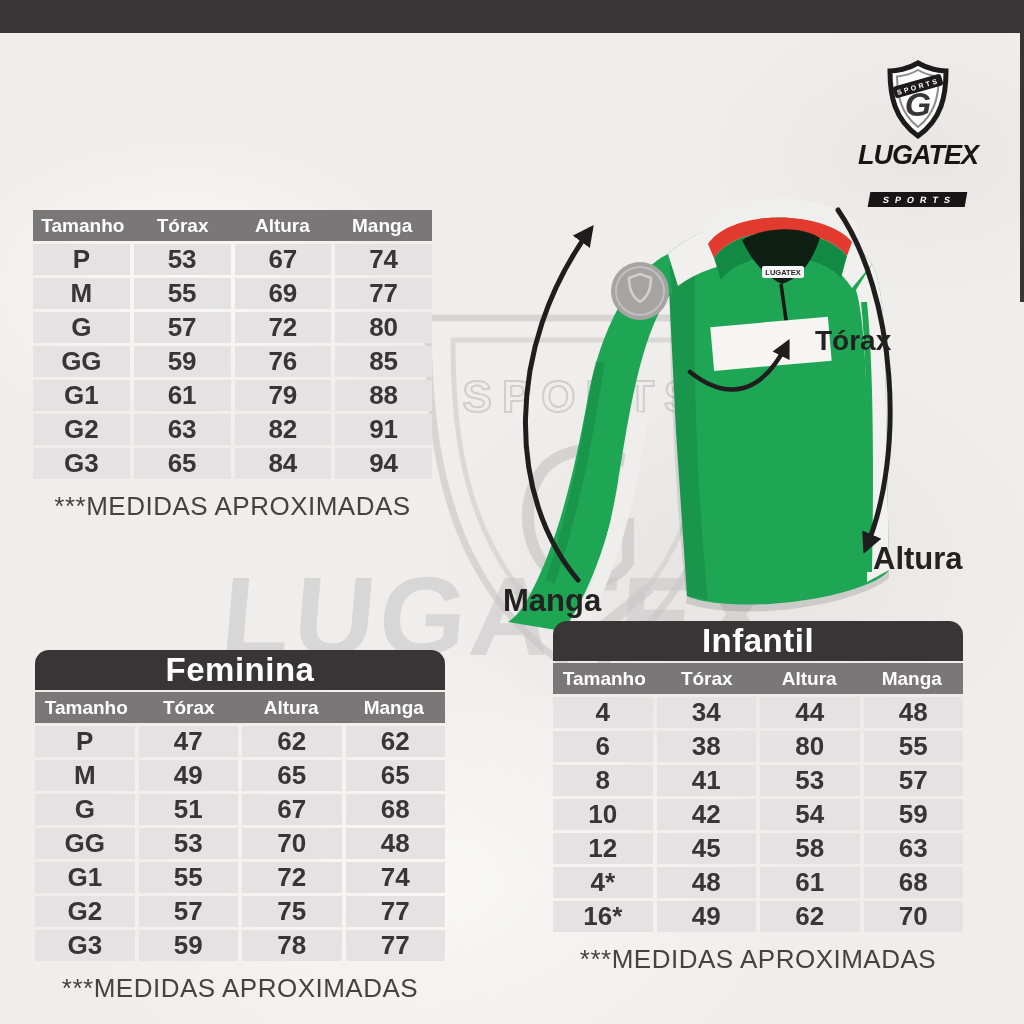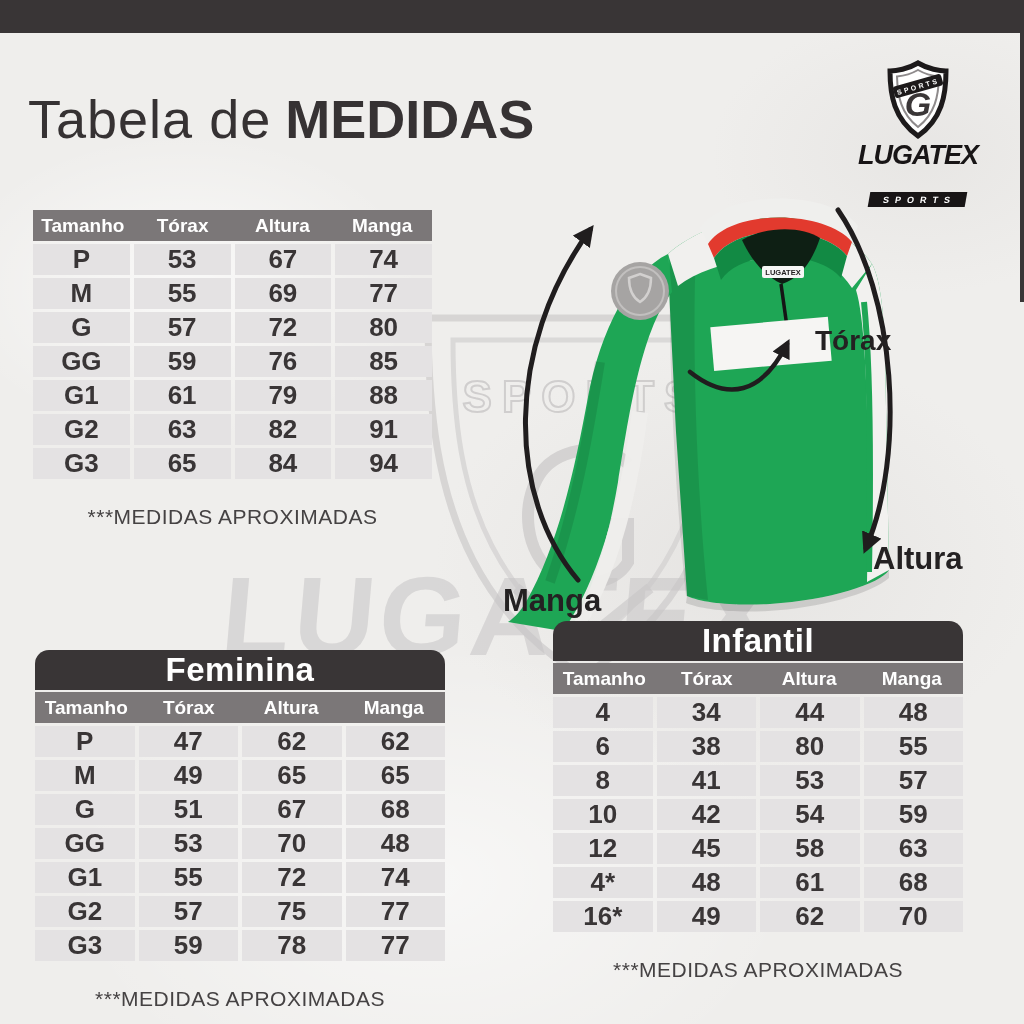--- a/index.html
+++ b/index.html
@@ -46,32 +46,31 @@
   #t-fem{left:35px;top:650px;width:410px;}
   #t-inf{left:553px;top:621px;width:410px;}
   .tbl-title{background:#393536;color:#fff;font-size:33px;font-weight:800;text-align:center;
     height:40px;line-height:40px;border-radius:14px 14px 0 0;letter-spacing:.5px;}
   .tbl-head{display:grid;grid-template-columns:repeat(4,1fr);margin-top:2px;}
   .hcell{background:#7b7778;color:#fff;font-size:19px;font-weight:700;text-align:center;
     height:31px;line-height:31px;}
   .trow{display:grid;grid-template-columns:repeat(4,1fr);column-gap:4px;margin-top:3px;}
   .tcell{background:#e4e2e3;color:#393536;font-size:26px;font-weight:700;text-align:center;
     height:31px;line-height:31px;}
-  .tbl-note{margin-top:26px;text-align:center;font-size:21px;font-weight:400;color:#454243;
+  .tbl-note{margin-top:12px;text-align:center;font-size:26px;font-weight:400;color:#454243;
     letter-spacing:.5px;}
 </style>
 </head>
 <body>
 
 <div id="canvas">
 
   <div class="topbar"></div>
   <div class="rightstrip"></div>
 
-  <h1 class="page-title"><span class="t-light">Tabela de</span><span class="t-bold">MEDIDAS</span></h1>
 
   <div class="brand">
     <svg width="66" height="80" viewBox="0 0 66 80">
       <path d="M33,3 C23,9 11,11 5,11 C5,35 9,59 33,76 C57,59 61,35 61,11 C55,11 43,9 33,3 Z" fill="#ffffff" stroke="#1d1a1b" stroke-width="5"></path>
       <path d="M33,10 C26,14 17,16 12,16.5 C12.5,36 16,54 33,67 C50,54 53.5,36 54,16.5 C49,16 40,14 33,10 Z" fill="none" stroke="#8e8a8b" stroke-width="2"></path>
       <text x="33" y="56" text-anchor="middle" font-size="34" font-weight="800" font-style="italic" fill="#3a3637" font-family="Liberation Sans, sans-serif">G</text>
       <g transform="rotate(-16 33 26)">
         <rect x="8" y="20" width="50" height="12" rx="3" fill="#1d1a1b"></rect>
         <text x="33" y="29" text-anchor="middle" font-size="7" font-weight="700" letter-spacing="2.5" fill="#ffffff" font-family="Liberation Sans, sans-serif">SPORTS</text>
       </g>

